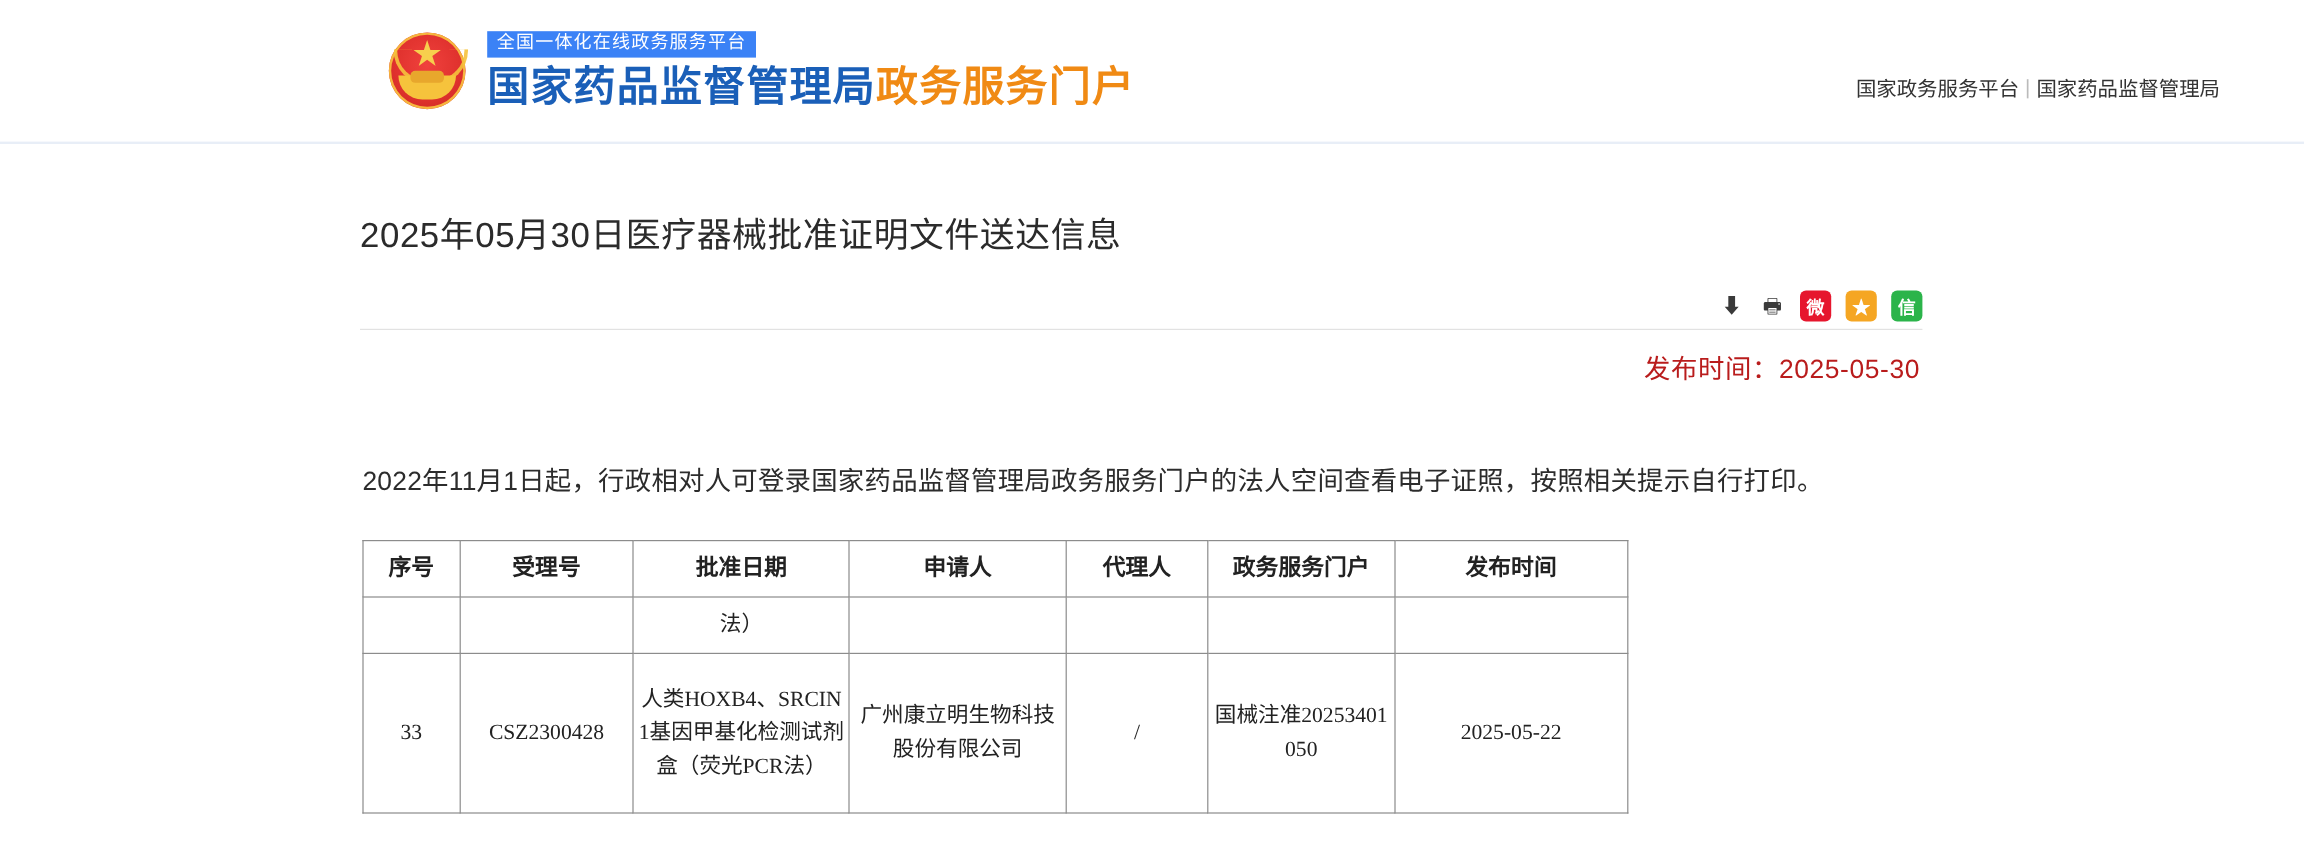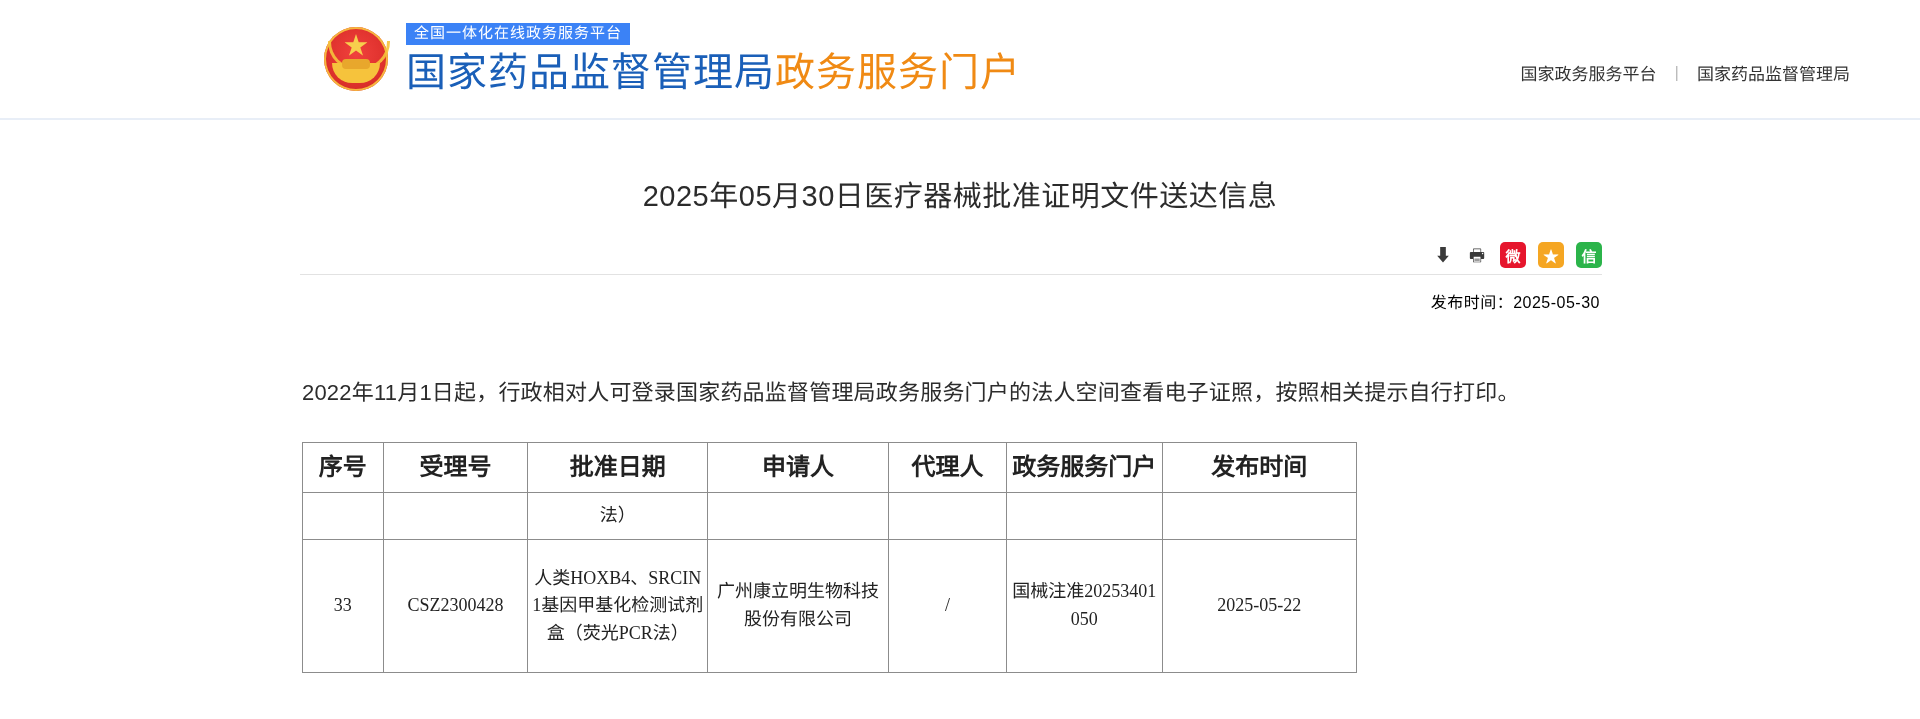--- a/index.html
+++ b/index.html
@@ -86,55 +86,55 @@
     display: inline-block;
     background: #3b82f6;
     color: #ffffff;
     font-size: 15px;
     letter-spacing: 1px;
     padding: 2px 8px 3px;
     line-height: 1.1;
   }
   .brand-main {
     margin-top: 5px;
-    font-size: 40px;
-    font-weight: normal;
+    font-size: 35px;
+    font-weight: bold;
     letter-spacing: 1px;
     line-height: 1.12;
     white-space: nowrap;
   }
   .brand-main .b1 { color: #1a5fb8; }
   .brand-main .b2 { color: #f08a14; }
 
   .header-links {
     position: absolute;
     right: 70px;
     top: 60px;
     font-size: 17px;
     color: #333;
     display: flex;
     align-items: center;
-    gap: 18px;
+    gap: 5px;
     white-space: nowrap;
   }
   .header-links a {
     color: #333;
     text-decoration: none;
   }
   .header-links .sep { color: #bbb; }
 
   
   .article {
     width: 1320px;
     margin: 0 auto;
     padding-top: 42px;
     position: relative;
   }
   .article-title {
-    text-align: center;
+    text-align: left;
     font-size: 29px;
     color: #2b2b2b;
     letter-spacing: .5px;
     font-weight: normal;
     margin: 0;
     padding: 10px 0 0;
   }
 
   .toolbar {
     display: flex;
@@ -172,22 +172,22 @@
   .share-fav   { background: #f5a623; }
   .share-wechat{ background: #2bb44a; }
 
   .title-rule {
     border: 0;
     border-top: 1px solid #e2e2e2;
     margin: 6px 18px 0 0;
   }
   .pub-time {
     text-align: right;
-    color: #000000;
-    font-size: 16px;
+    color: #b91c1c;
+    font-size: 22px;
     padding: 14px 20px 0 0;
     letter-spacing: .5px;
   }
 
   .notice {
     font-size: 22px;
     color: #2c2c2c;
     line-height: 1.6;
     padding: 40px 2px 10px;
     letter-spacing: .2px;
@@ -208,21 +208,21 @@
     font-size: 18px;
     color: #222;
     font-family: "Liberation Serif", serif;
     padding: 6px 4px;
     line-height: 1.55;
     word-break: break-all;
   }
   table.doc-table th {
     font-weight: bold;
     height: 34px;
-    font-size: 24px;
+    font-size: 19px;
   }
   col.c0 { width: 68px; }
   col.c1 { width: 122px; }
   col.c2 { width: 152px; }
   col.c3 { width: 152px; }
   col.c4 { width: 100px; }
   col.c5 { width: 131px; }
   col.c6 { width: 164px; }
   .row-tall td { height: 120px; }
   .row-part td { height: 34px; }

